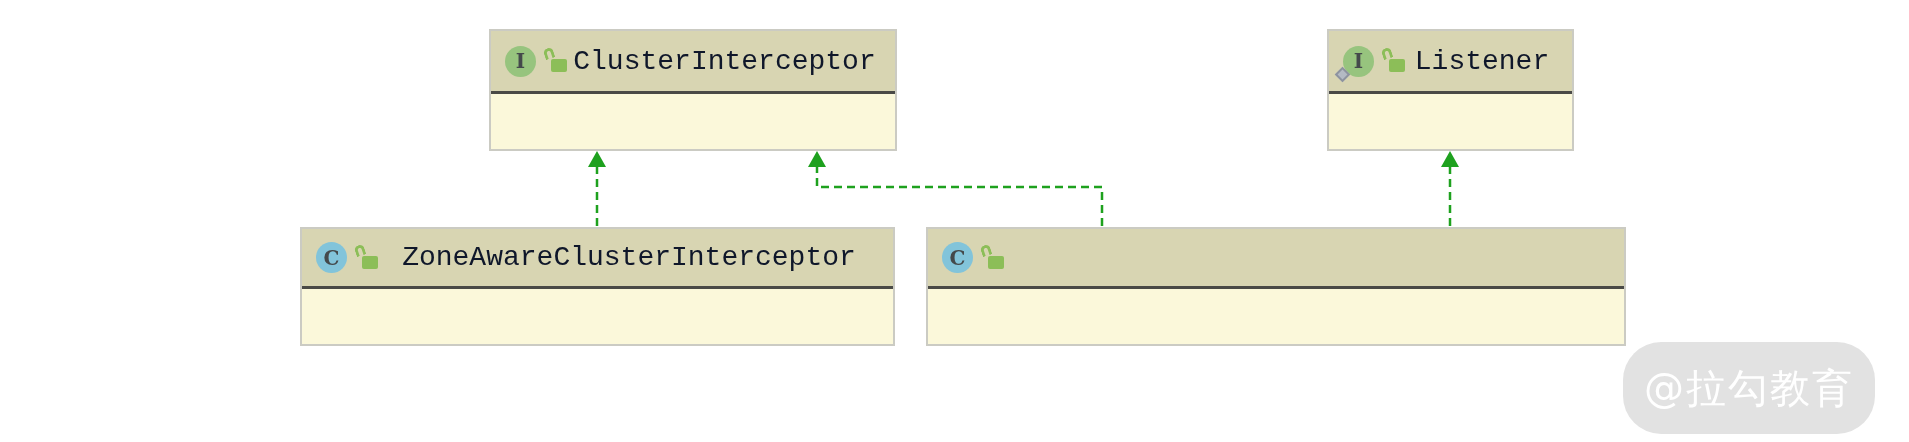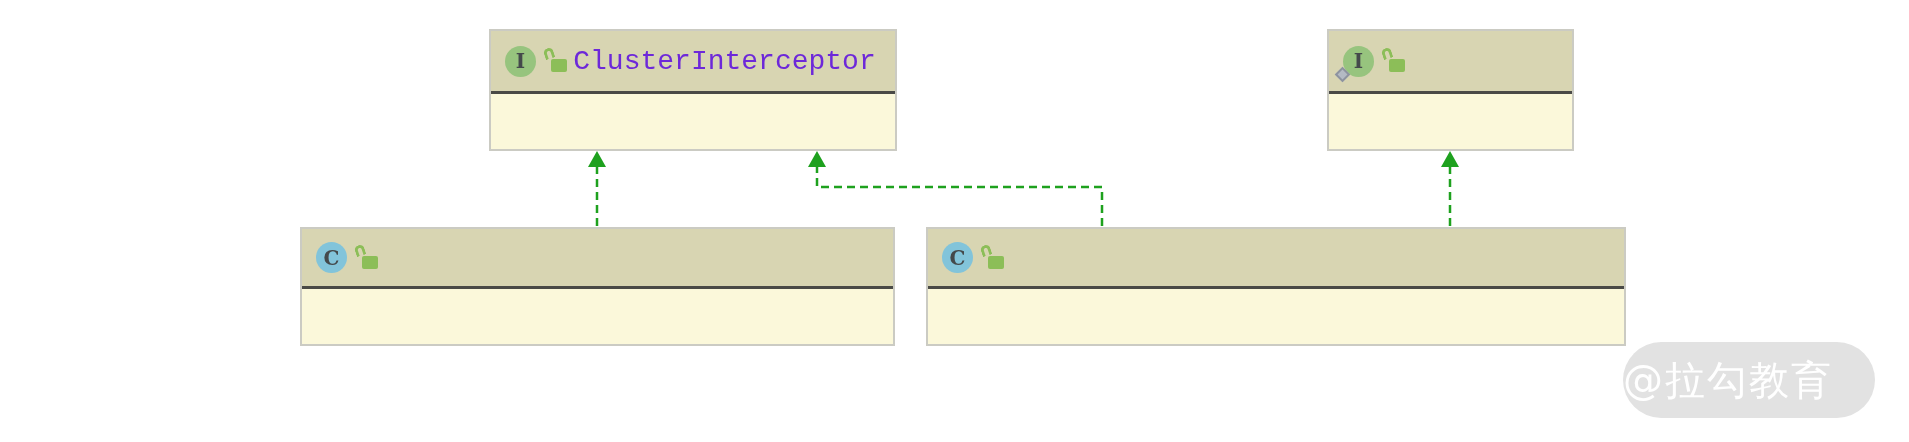--- a/index.html
+++ b/index.html
@@ -95,21 +95,21 @@
     width: 16px;
     height: 13px;
     background: #8cbe58;
     border-radius: 2px;
   }
   .node-label {
     margin: 0 auto;
     font-family: "Liberation Mono", "DejaVu Sans Mono", monospace;
     font-size: 28px;
     font-weight: 500;
-    color: #6d28d9;
+    color: #0f172a;
     white-space: nowrap;
     letter-spacing: 0px;
   }
   
   .pos-cluster   { left: 489px;  top: 29px;  width: 408px; height: 122px; }
   .pos-listener  { left: 1327px; top: 29px;  width: 247px; height: 122px; }
   .pos-zoneaware { left: 300px;  top: 227px; width: 595px; height: 119px; }
   .pos-consumer  { left: 926px;  top: 227px; width: 700px; height: 119px; }
   .pos-zoneaware .node-header, .pos-consumer .node-header { flex-basis: 57px; }
 
@@ -120,26 +120,26 @@
     width: 1909px;
     height: 442px;
     pointer-events: none;
   }
   
   .watermark {
     position: absolute;
     left: 1623px;
     top: 342px;
     width: 252px;
-    height: 76px;
+    height: 92px;
     border-radius: 38px;
     background: rgba(190, 190, 190, 0.45);
     display: flex;
     align-items: center;
-    justify-content: flex-start;
+    justify-content: center;
   }
   .watermark-text {
     color: #ffffff;
     font-size: 40px;
     font-family: "DejaVu Sans", sans-serif;
     letter-spacing: 2px;
   }
 </style>
 </head>
 <body>
@@ -185,35 +185,37 @@
       <span class="icon-group">
         <span class="type-icon interface">
           <span>I</span>
           <span class="diamond-badge"></span>
         </span>
         <span class="lock-icon">
           <span class="lock-shackle"></span>
           <span class="lock-body"></span>
         </span>
       </span>
+      <span class="node-label">Listener</span>
     </div>
     <div class="node-body"></div>
   </div>
 
   <div class="uml-node pos-zoneaware">
     <div class="node-header">
       <span class="icon-group">
         <span class="type-icon class">
           <span>C</span>
         </span>
         <span class="lock-icon">
           <span class="lock-shackle"></span>
           <span class="lock-body"></span>
         </span>
       </span>
+      <span class="node-label">ZoneAwareClusterInterceptor</span>
     </div>
     <div class="node-body"></div>
   </div>
 
   <div class="uml-node pos-consumer">
     <div class="node-header">
       <span class="icon-group">
         <span class="type-icon class">
           <span>C</span>
         </span>

